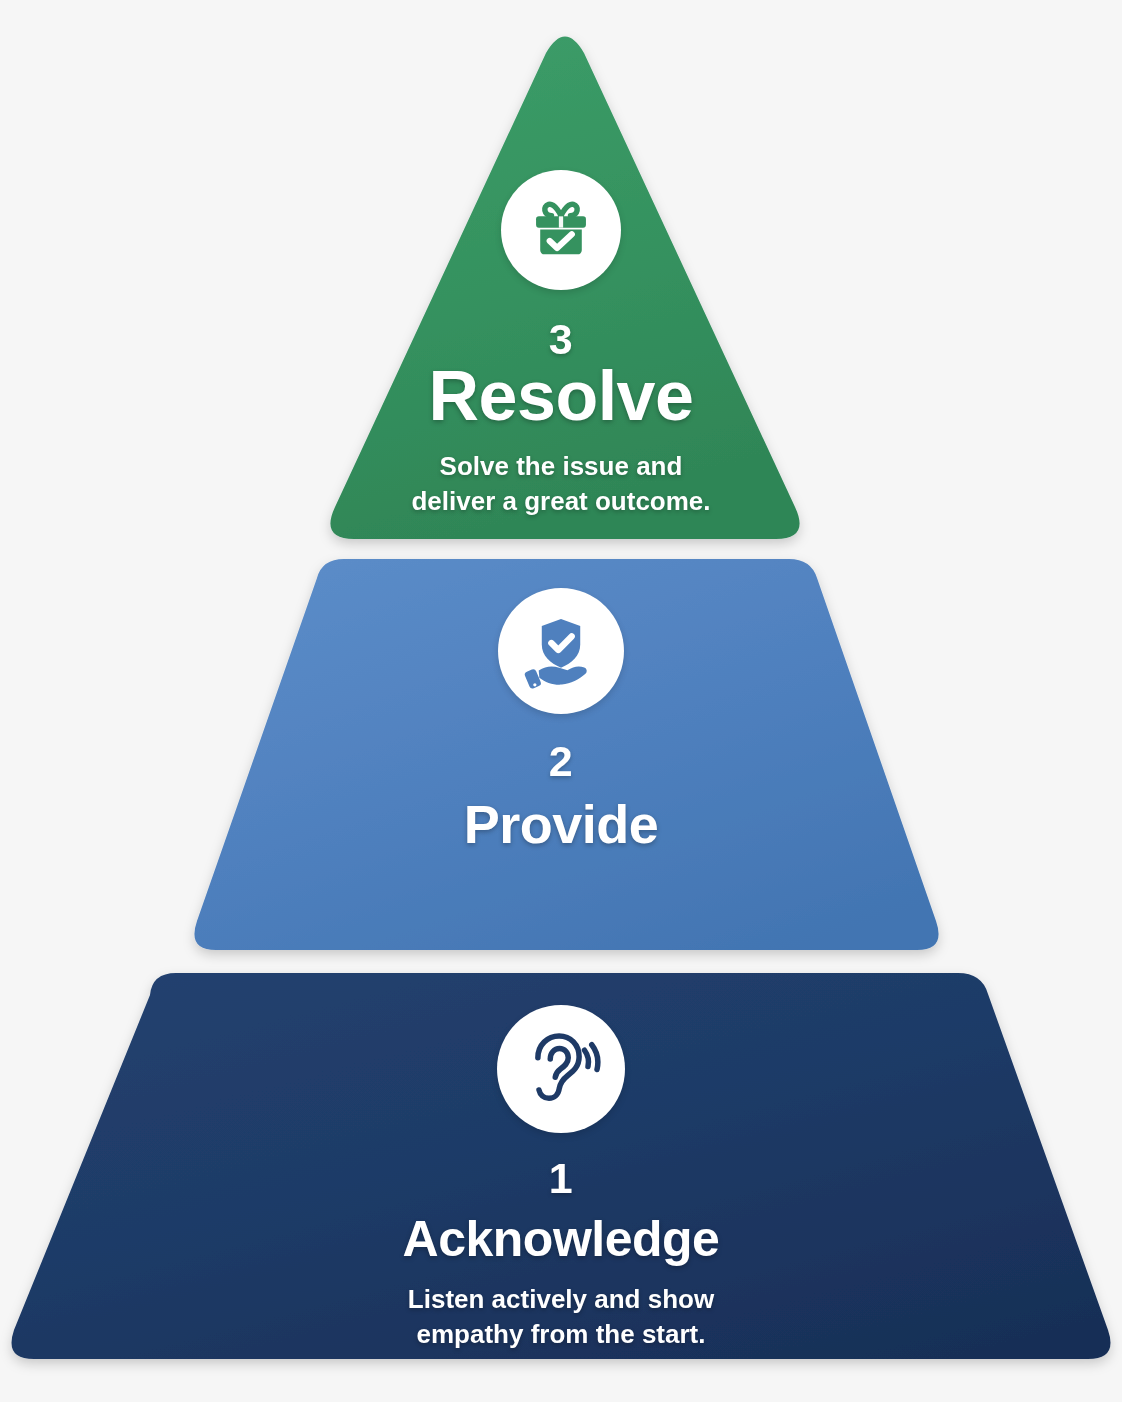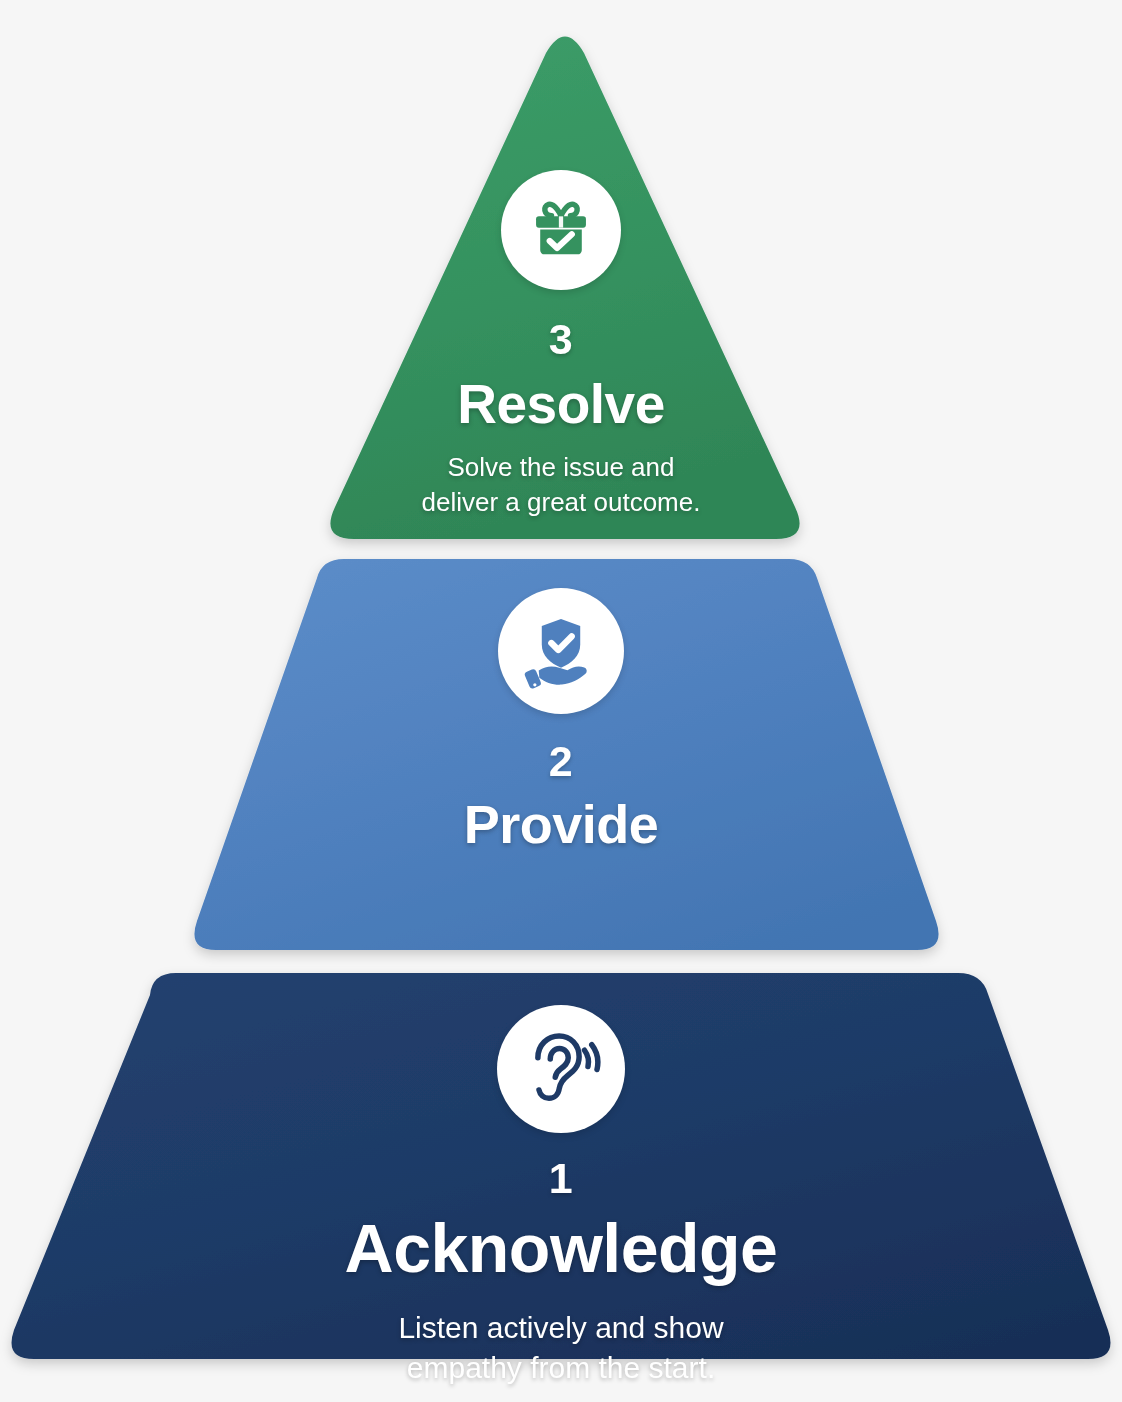--- a/index.html
+++ b/index.html
@@ -64,46 +64,46 @@
     text-shadow: 0 2px 4px rgba(0,0,0,0.26);
   }
   .step-title {
     font-weight: bold;
     line-height: 1.0;
     letter-spacing: -0.5px;
     text-shadow: 0 2px 5px rgba(0,0,0,0.28);
   }
   .step-desc {
     font-size: 25px;
-    font-weight: normal;
+    font-weight: bold;
     line-height: 1.33;
     text-shadow: 0 2px 4px rgba(0,0,0,0.26);
     white-space: pre-line;
   }
 
   
   #tier-3 { top: 170px; }
   #tier-3 .icon-badge { width: 120px; height: 120px; }
   #tier-3 .step-number { margin-top: 28px; }
-  #tier-3 .step-title { font-size: 55px; margin-top: 16px; }
+  #tier-3 .step-title { font-size: 70px; }
   #tier-3 .step-desc  { font-size: 26px; margin-top: 18px; }
 
   
   #tier-2 { top: 588px; }
   #tier-2 .icon-badge { width: 126px; height: 126px; }
   #tier-2 .step-number { margin-top: 26px; }
   #tier-2 .step-title { font-size: 54px; margin-top: 14px; }
   #tier-2 .step-desc  { font-size: 26px; margin-top: 16px; }
 
   
   #tier-1 { top: 1005px; }
   #tier-1 .icon-badge { width: 128px; height: 128px; }
   #tier-1 .step-number { margin-top: 24px; }
-  #tier-1 .step-title { font-size: 68px; margin-top: 14px; }
-  #tier-1 .step-desc  { font-size: 30px; margin-top: 26px; }
+  #tier-1 .step-title { font-size: 50px; margin-top: 14px; }
+  #tier-1 .step-desc  { font-size: 26px; margin-top: 18px; }
 </style>
 </head>
 <body>
 
 <div id="stage">
 
   <svg id="pyramid-svg" viewBox="0 0 1122 1402">
     <defs>
       <linearGradient id="gradGreen" x1="0" y1="0" x2="0.25" y2="1">
         <stop offset="0%" stop-color="#3c9d69"></stop>

